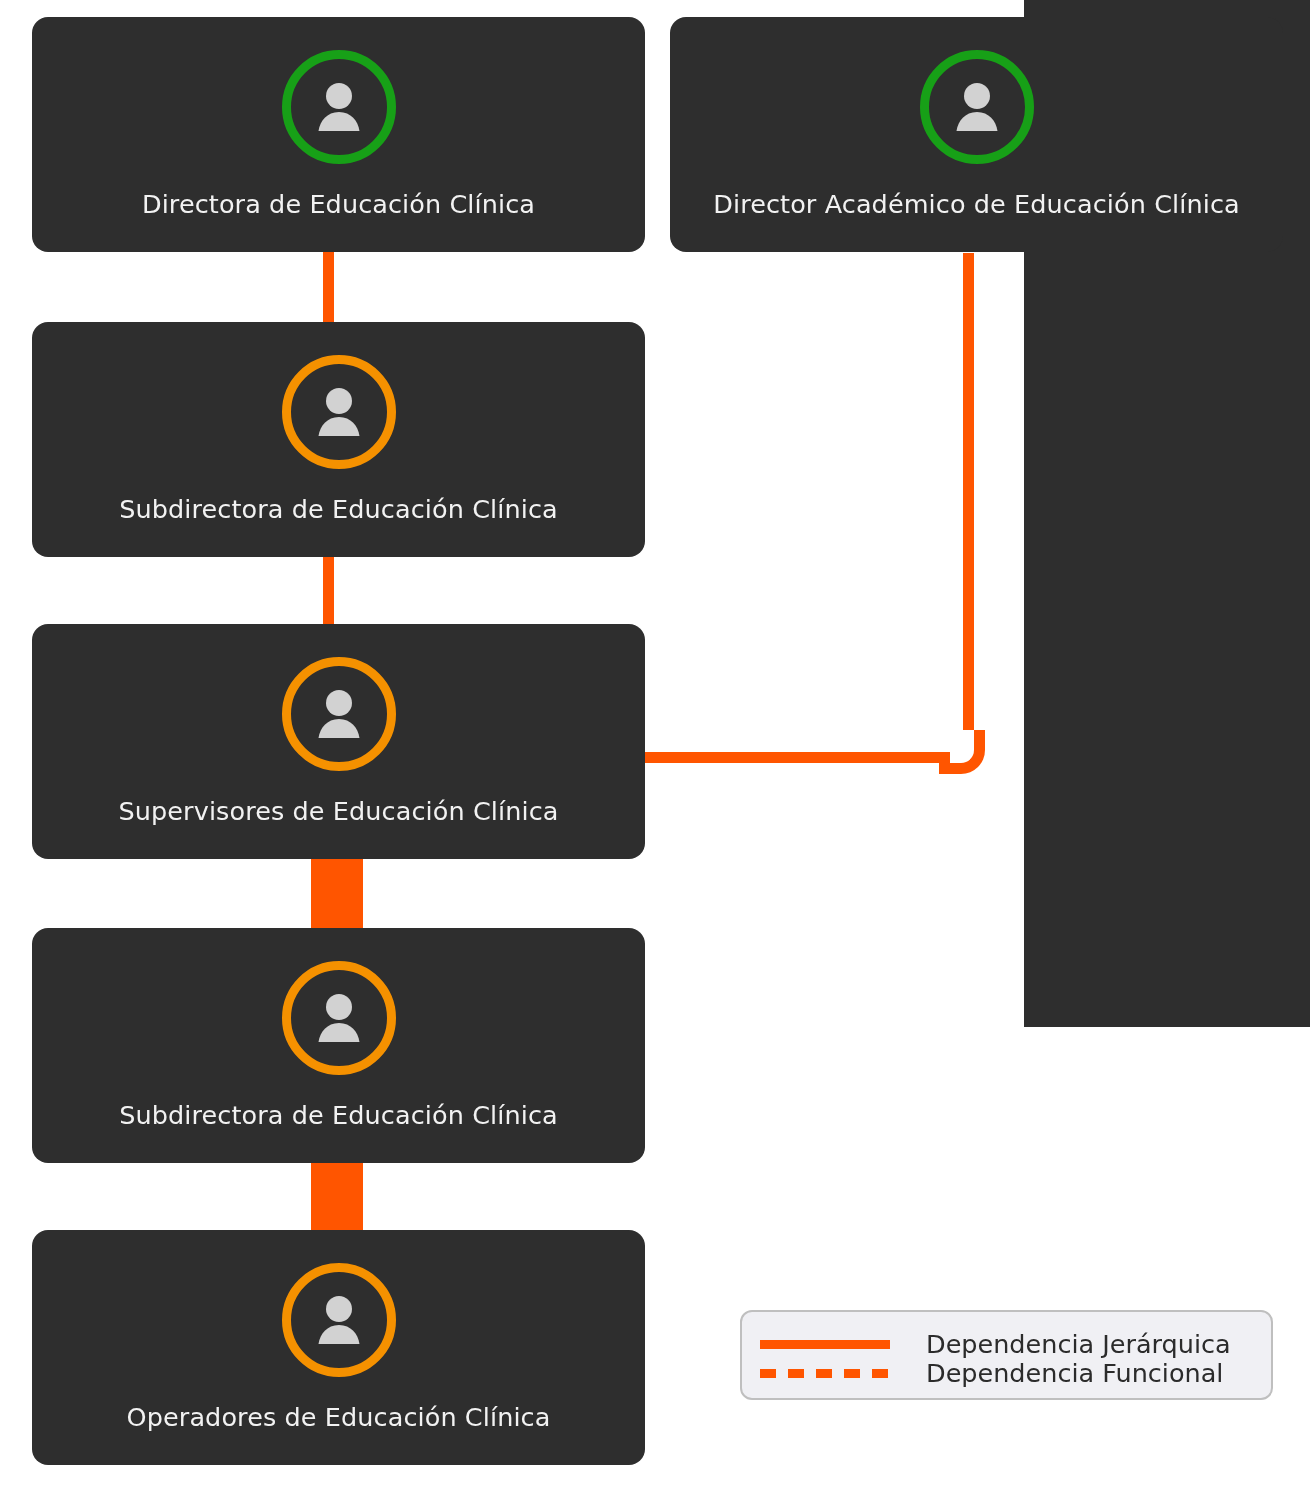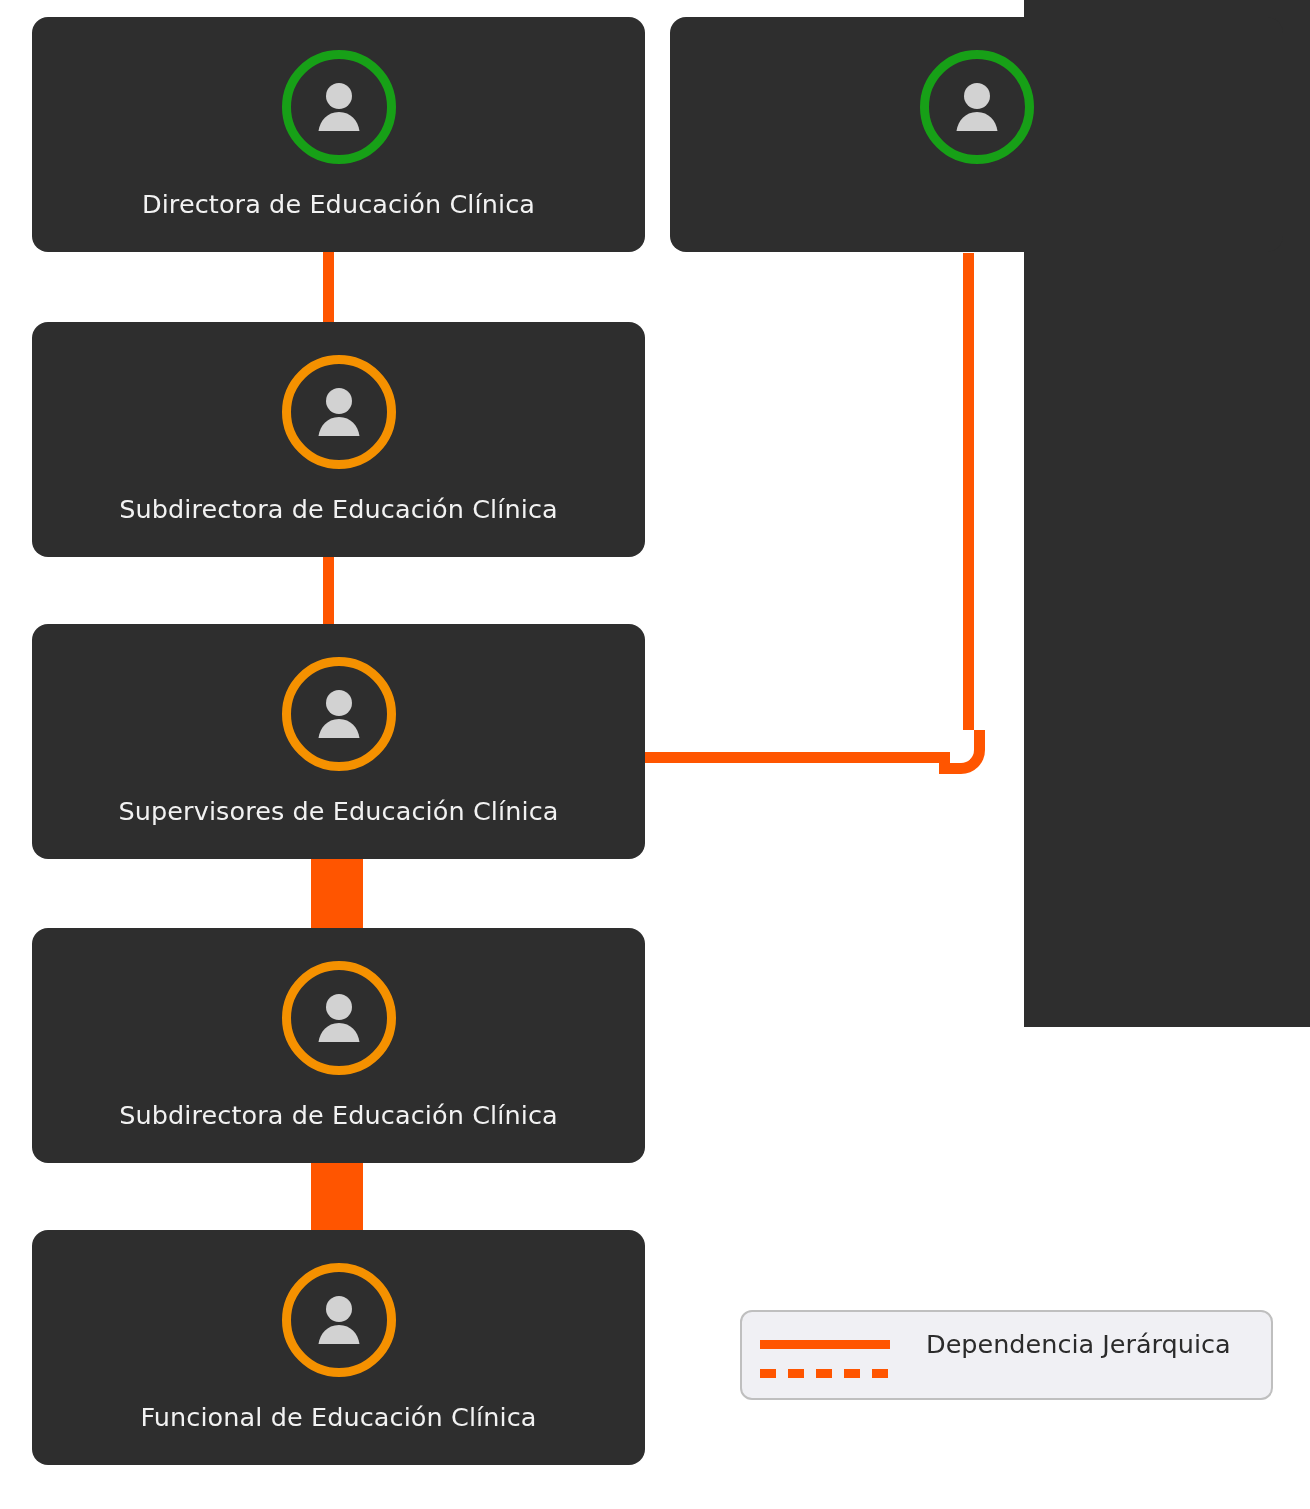--- a/index.html
+++ b/index.html
@@ -143,20 +143,21 @@
     <div class="node-label" style="margin-top:26px;">Directora de Educación Clínica</div>
   </div>
 
   <div class="node" style="left:670px; top:17px; width:613px; height:235px; padding-top:33px;">
     <div class="node-avatar ring-green">
       <svg width="64" height="64" viewBox="0 0 64 64" aria-hidden="true">
         <circle cx="32" cy="21" r="13" fill="#d2d2d2"></circle>
         <path d="M32 37 C20 37 13 46 11.5 56 L52.5 56 C51 46 44 37 32 37 Z" fill="#d2d2d2"></path>
       </svg>
     </div>
+    <div class="node-label" style="margin-top:26px;">Director Académico de Educación Clínica</div>
   </div>
 
   <div class="node" style="left:32px; top:322px; width:613px; height:235px; padding-top:33px;">
     <div class="node-avatar ring-orange">
       <svg width="64" height="64" viewBox="0 0 64 64" aria-hidden="true">
         <circle cx="32" cy="21" r="13" fill="#d2d2d2"></circle>
         <path d="M32 37 C20 37 13 46 11.5 56 L52.5 56 C51 46 44 37 32 37 Z" fill="#d2d2d2"></path>
       </svg>
     </div>
     <div class="node-label" style="margin-top:26px;">Subdirectora de Educación Clínica</div>
@@ -182,26 +183,27 @@
     <div class="node-label" style="margin-top:26px;">Subdirectora de Educación Clínica</div>
   </div>
 
   <div class="node" style="left:32px; top:1230px; width:613px; height:235px; padding-top:33px;">
     <div class="node-avatar ring-orange">
       <svg width="64" height="64" viewBox="0 0 64 64" aria-hidden="true">
         <circle cx="32" cy="21" r="13" fill="#d2d2d2"></circle>
         <path d="M32 37 C20 37 13 46 11.5 56 L52.5 56 C51 46 44 37 32 37 Z" fill="#d2d2d2"></path>
       </svg>
     </div>
-    <div class="node-label" style="margin-top:26px;">Funcional de Educación Clínica</div>
+    <div class="node-label" style="margin-top:26px;">Operadores de Educación Clínica</div>
   </div>
 
   <div class="legend" style="left:740px; top:1310px; width:533px; height:90px;">
     <div class="legend-row">
       <div class="legend-swatch solid"></div>
       <div class="legend-text">Dependencia Jerárquica</div>
     </div>
     <div class="legend-row">
       <div class="legend-swatch dashed"></div>
+      <div class="legend-text">Dependencia Funcional</div>
     </div>
   </div>
 
 </div>
 
 </body></html>

